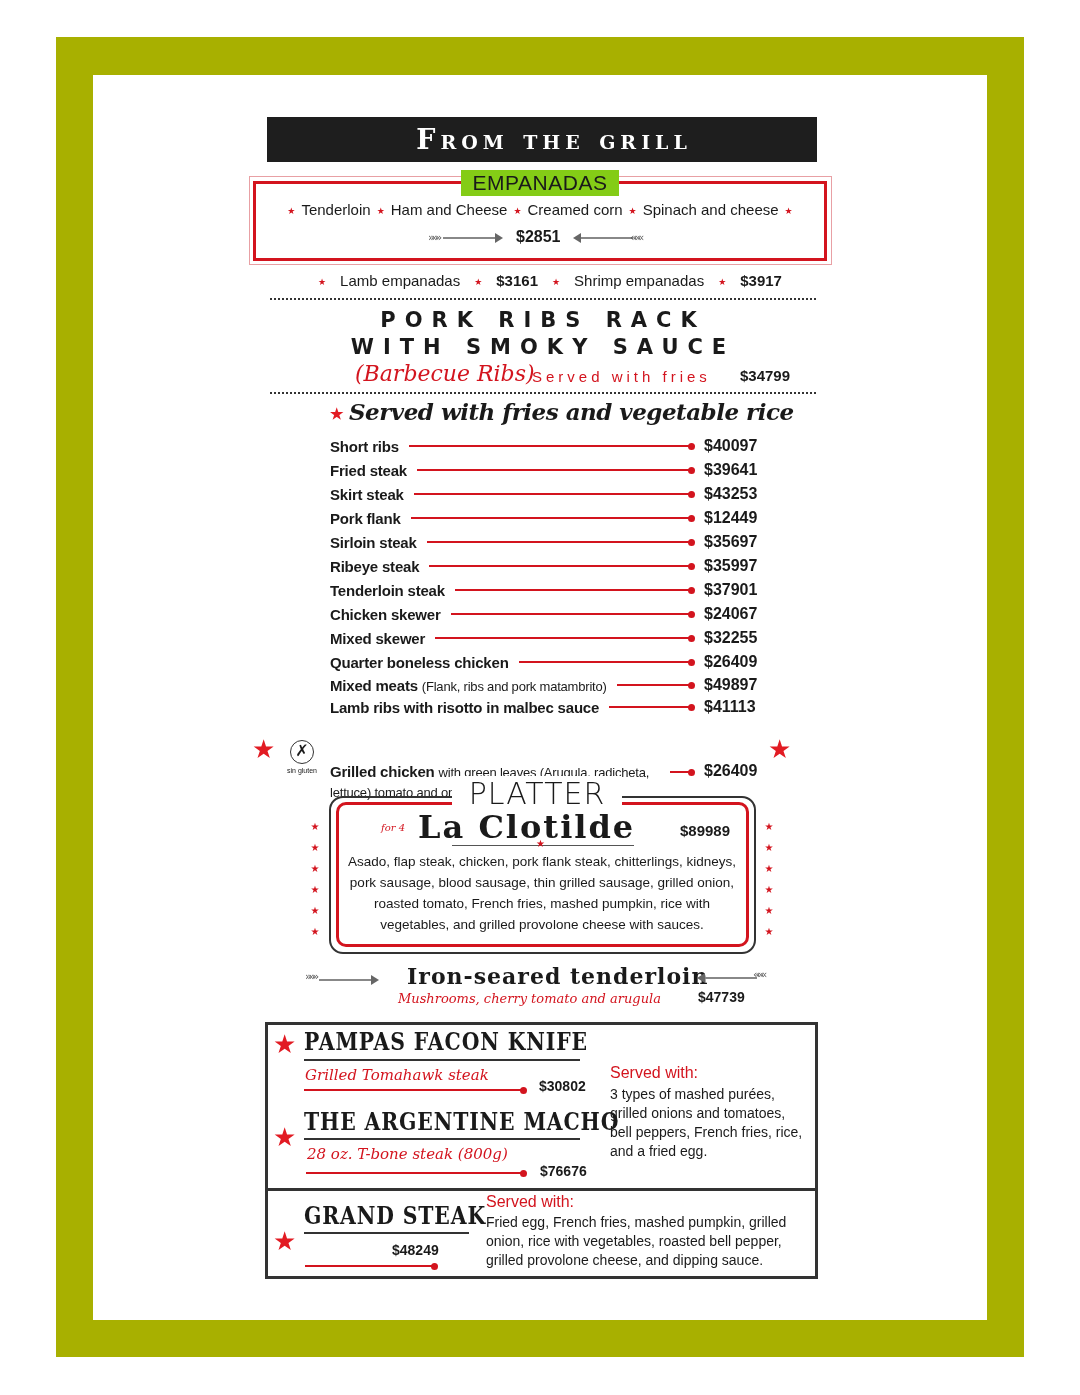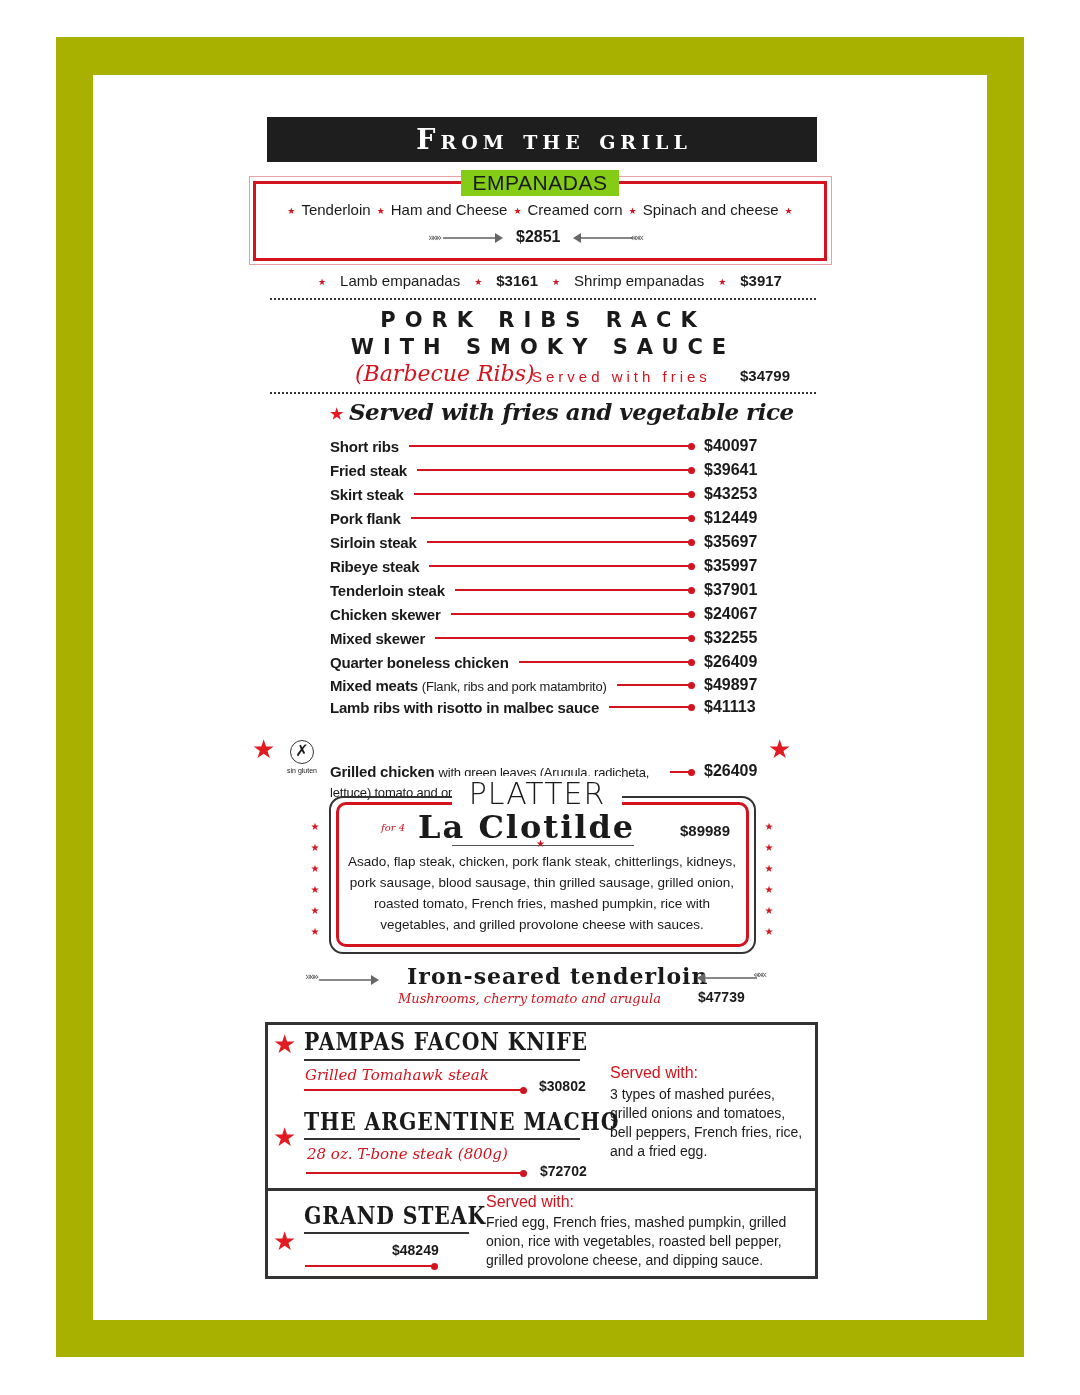--- a/index.html
+++ b/index.html
@@ -235,21 +235,21 @@
 <div class="spec-rule" style="left:304px;top:1059px;width:276px"></div>
 <div class="spec-sub" style="left:305px;top:1066px">Grilled Tomahawk steak</div>
 <div class="spec-redline" style="left:304px;top:1089px;width:220px"></div>
 <div class="spec-price" style="left:539px;top:1078px">$30802</div>
 
 <div class="big-star" style="left:273px;top:1124px">★</div>
 <div class="spec-title" style="left:304px;top:1107px">THE ARGENTINE MACHO</div>
 <div class="spec-rule" style="left:304px;top:1138px;width:276px"></div>
 <div class="spec-sub" style="left:307px;top:1145px">28 oz. T-bone steak (800g)</div>
 <div class="spec-redline" style="left:306px;top:1172px;width:218px"></div>
-<div class="spec-price" style="left:540px;top:1163px">$72702</div>
+<div class="spec-price" style="left:540px;top:1163px">$76676</div>
 
 <div class="served-lbl" style="left:610px;top:1064px">Served with:</div>
 <div class="served-txt" style="left:610px;top:1085px;width:200px">3 types of mashed purées, grilled onions and tomatoes, bell peppers, French fries, rice, and a fried egg.</div>
 
 <div class="big-star" style="left:273px;top:1228px">★</div>
 <div class="spec-title" style="left:304px;top:1201px">GRAND STEAK</div>
 <div class="spec-rule" style="left:304px;top:1232px;width:165px"></div>
 <div class="spec-price" style="left:392px;top:1242px">$48249</div>
 <div class="spec-redline" style="left:305px;top:1265px;width:130px"></div>
 <div class="served-lbl" style="left:486px;top:1193px">Served with:</div>

